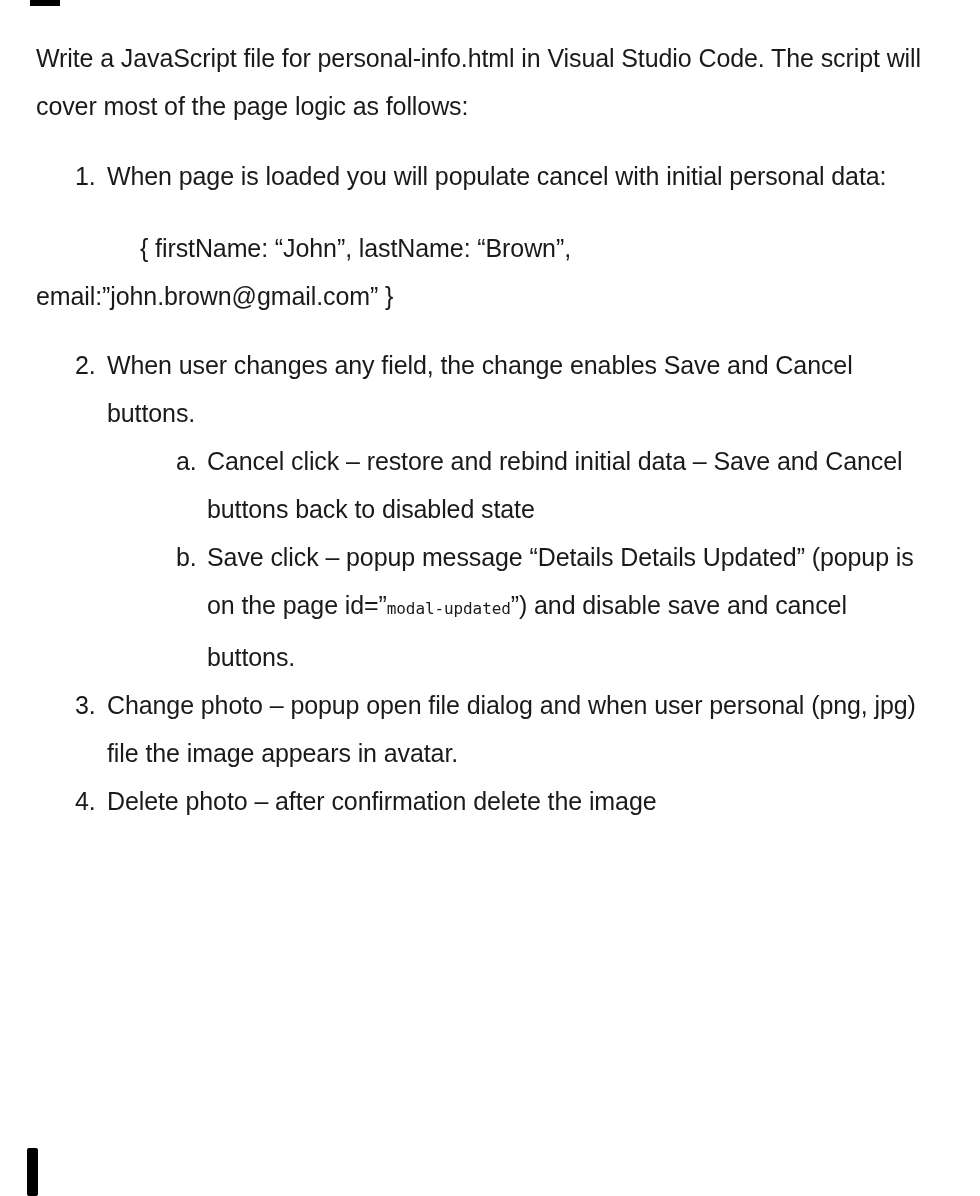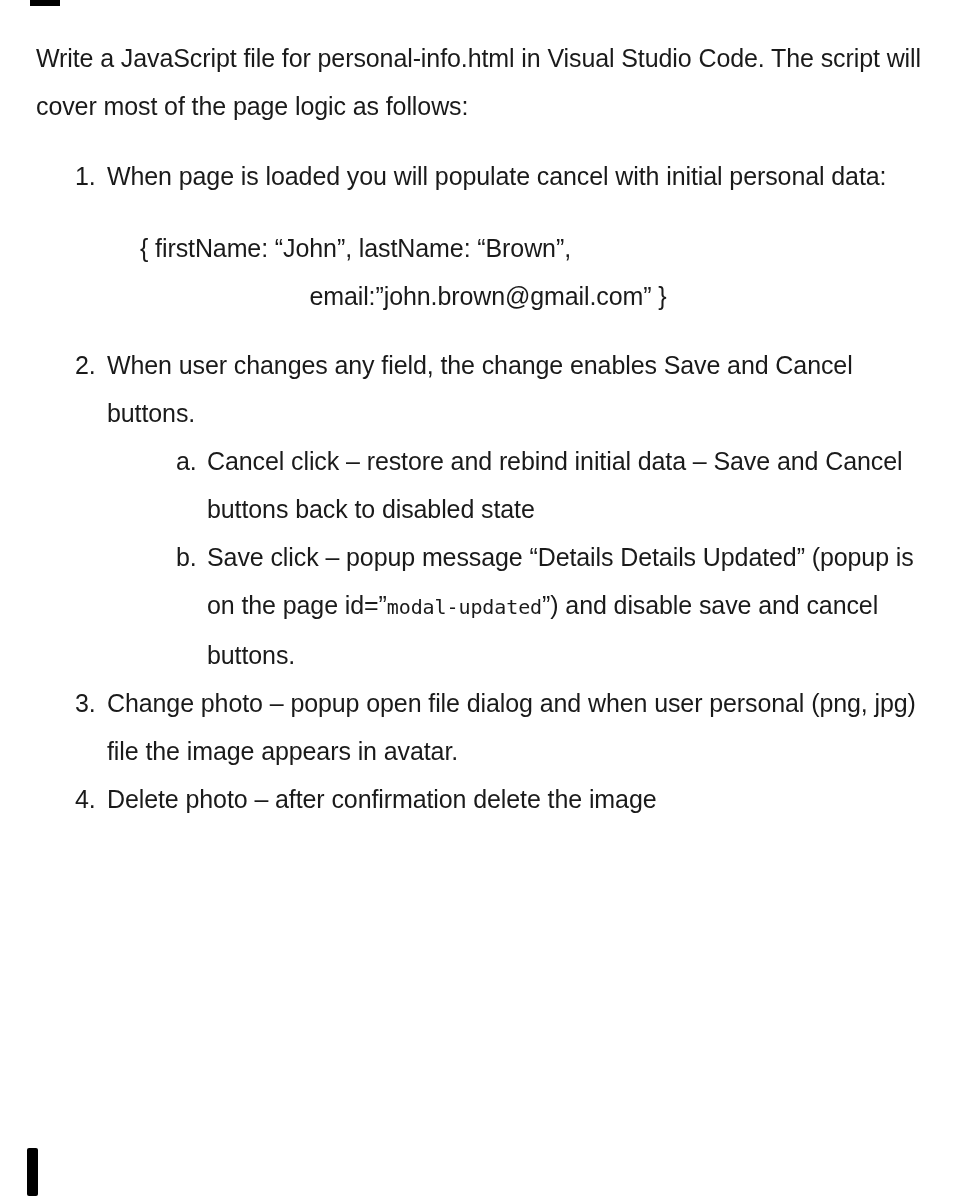--- a/index.html
+++ b/index.html
@@ -39,31 +39,31 @@
     align-items: flex-start;
   }
   .li.level1 { margin-left: 39px; }
   .li.level1 > .num { flex: 0 0 32px; }
   .li.level2 { margin-left: 140px; }
   .li.level2 > .num { flex: 0 0 31px; }
   .li > .li-text { flex: 1 1 auto; }
   .mb-item1 { margin-bottom: 24px; }
   .code-para { margin-bottom: 21px; }
   .code-line1 { display: block; padding-left: 104px; }
-  .code-line2 { display: block; text-align: center; }
+  .code-line2 { display: block; }
   .misspell {
     text-decoration-style: wavy;
     text-decoration-color: #e0443a;
     text-decoration-thickness: 1px;
     text-underline-offset: 5px;
     text-decoration-skip-ink: none;
   }
   .mono {
     font-family: "DejaVu Sans Mono", monospace;
-    font-size: 20px;
+    font-size: 16px;
   }
 </style>
 </head>
 <body style="background: rgb(255, 255, 255); color: rgb(26, 26, 26);">
 
 <div class="page">
 
   <div class="artifact-top"></div>
   <div class="artifact-bottom"></div>
 

